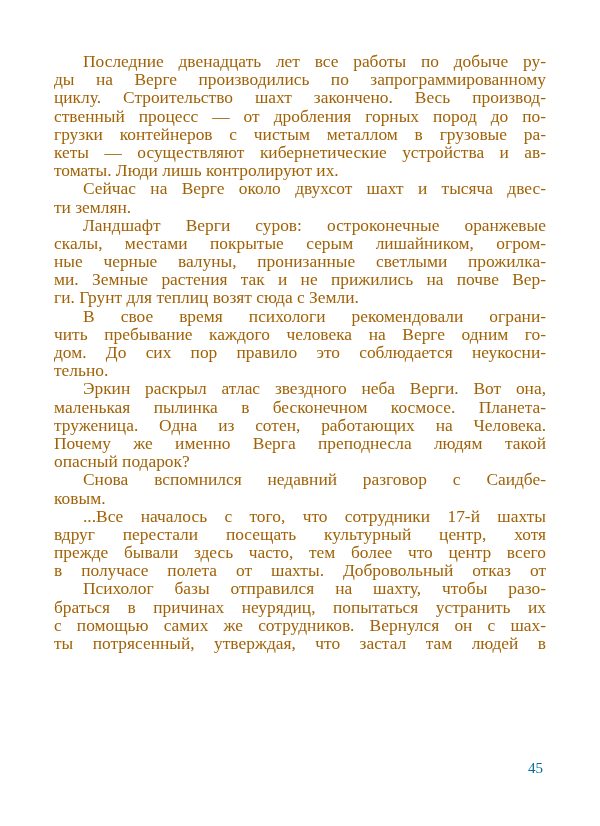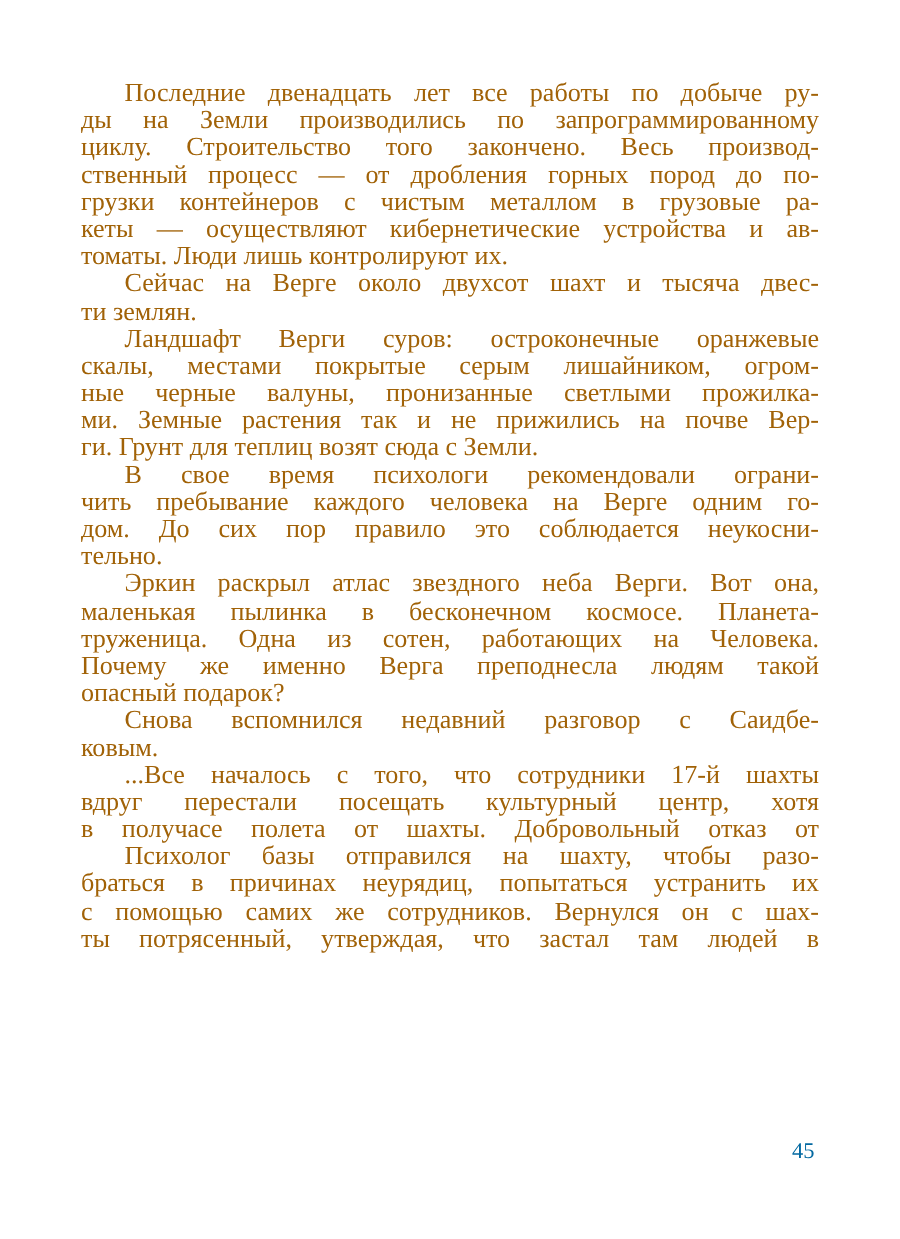--- a/index.html
+++ b/index.html
@@ -31,22 +31,22 @@
     font-size: 15px;
     color: #0369a1;
   }
 </style>
 </head>
 <body>
 
 <div class="page" id="page">
     <div>
       <span class="line indent">Последние двенадцать лет все работы по добыче ру-</span>
-      <span class="line">ды на Земли производились по запрограммированному</span>
-      <span class="line">циклу. Строительство того закончено. Весь производ-</span>
+      <span class="line">ды на Верге производились по запрограммированному</span>
+      <span class="line">циклу. Строительство шахт закончено. Весь производ-</span>
       <span class="line">ственный процесс — от дробления горных пород до по-</span>
       <span class="line">грузки контейнеров с чистым металлом в грузовые ра-</span>
       <span class="line">кеты — осуществляют кибернетические устройства и ав-</span>
       <span class="line last">томаты. Люди лишь контролируют их.</span>
     </div>
     <div>
       <span class="line indent">Сейчас на Верге около двухсот шахт и тысяча двес-</span>
       <span class="line last">ти землян.</span>
     </div>
     <div>
@@ -69,20 +69,21 @@
       <span class="line">Почему же именно Верга преподнесла людям такой</span>
       <span class="line last">опасный подарок?</span>
     </div>
     <div>
       <span class="line indent">Снова вспомнился недавний разговор с Саидбе-</span>
       <span class="line last">ковым.</span>
     </div>
     <div>
       <span class="line indent">...Все началось с того, что сотрудники 17-й шахты</span>
       <span class="line">вдруг перестали посещать культурный центр, хотя</span>
+      <span class="line">прежде бывали здесь часто, тем более что центр всего</span>
       <span class="line">в получасе полета от шахты. Добровольный отказ от</span>
     </div>
     <div>
       <span class="line indent">Психолог базы отправился на шахту, чтобы разо-</span>
       <span class="line">браться в причинах неурядиц, попытаться устранить их</span>
       <span class="line">с помощью самих же сотрудников. Вернулся он с шах-</span>
       <span class="line">ты потрясенный, утверждая, что застал там людей в</span>
     </div>
   </div>
 <div class="page-number">45</div>

